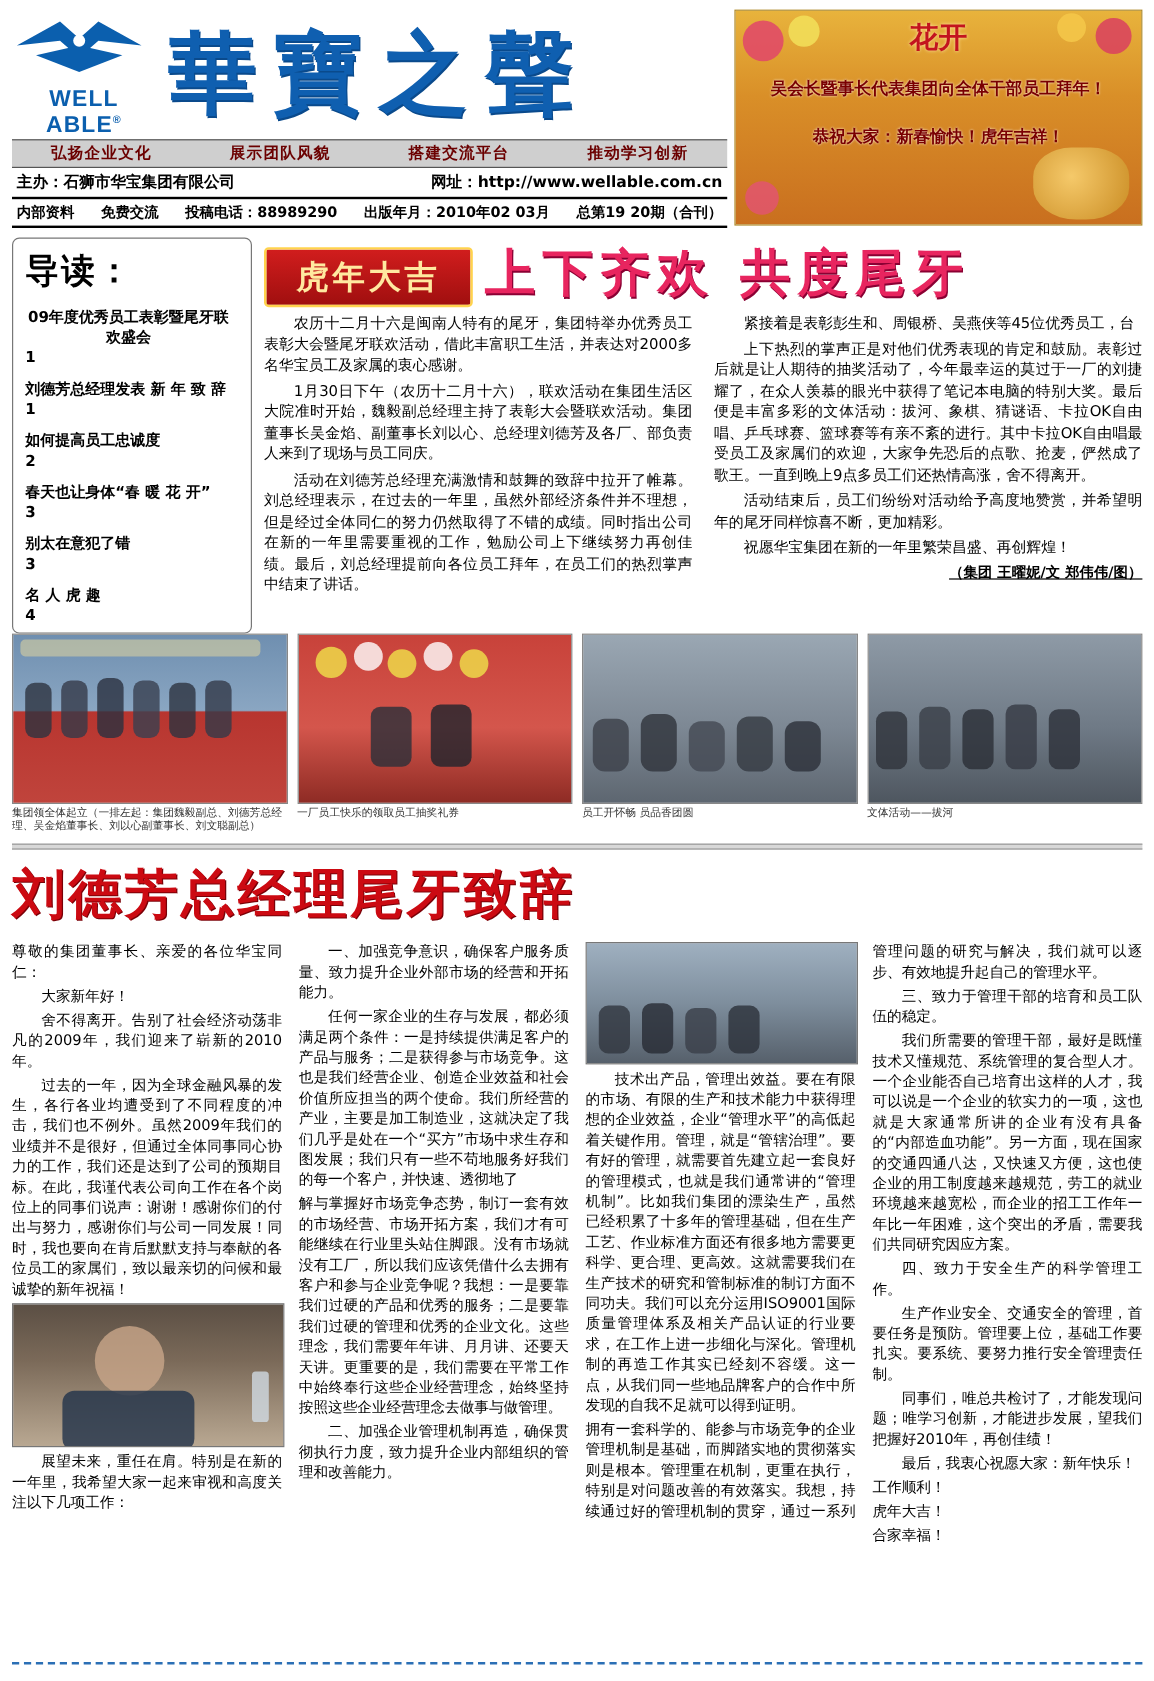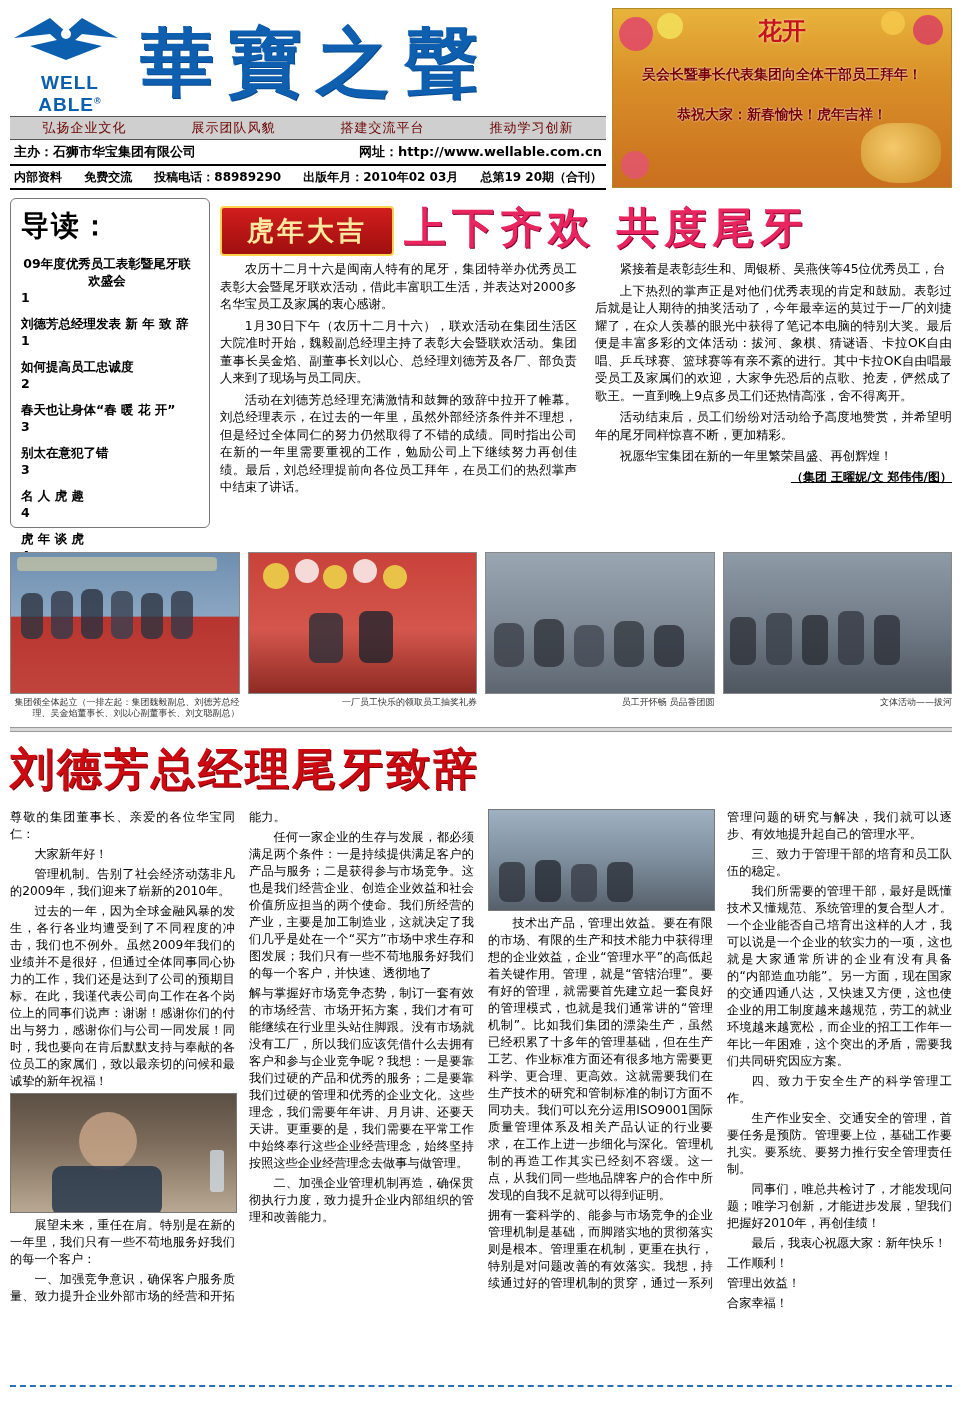--- a/index.html
+++ b/index.html
@@ -23,21 +23,21 @@
   .reg-mark{font-size:9px;vertical-align:super;color:#0b5fae;}
   .paper-title{
     flex:1;color:#0f5fb0;font-size:74px;font-weight:bold;
     letter-spacing:14px;line-height:96px;white-space:nowrap;
     font-family:"DejaVu Sans",sans-serif;
     text-shadow:1px 1px 0 #0a4a8c;
   }
   .slogan-bar{
     background:#cfcfcf;border-top:1px solid #555;border-bottom:1px solid #555;
     display:flex;justify-content:space-around;align-items:center;
-    font-size:13px;font-weight:normal;color:#6b0000;height:22px;letter-spacing:1px;
+    font-size:13px;font-weight:bold;color:#6b0000;height:22px;letter-spacing:1px;
   }
   .pub-row{
     display:flex;justify-content:space-between;align-items:center;
     font-size:13px;font-weight:bold;color:#000;height:24px;border-bottom:2px solid #000;
     padding:0 4px;
   }
   .pub-row .url{color:#000;}
   .meta-row{
     display:flex;justify-content:space-between;align-items:center;
     font-size:12px;height:22px;border-bottom:2px solid #000;padding:0 4px;font-weight:bold;
@@ -79,21 +79,21 @@
   }
   .lead-title{
     flex:1;font-size:42px;font-weight:bold;letter-spacing:6px;
     color:#e8255f;text-shadow:1px 1px 0 #8a0033;white-space:nowrap;
   }
   .lead-body{column-count:2;column-gap:18px;font-size:12.4px;line-height:17.5px;text-align:justify;margin-top:4px;}
   .lead-body p{margin:0 0 4px 0;text-indent:2em;}
   .credit{text-align:right;font-weight:bold;font-size:12px;margin-top:4px;text-decoration:underline;}
 
   
-  .photos{display:flex;gap:8px;margin-top:24px;text-align:right;}
+  .photos{display:flex;gap:8px;margin-top:0;}
   .photo{flex:1;}
   .ph-img{height:140px;border:1px solid #888;position:relative;overflow:hidden;}
   .ph-cap{font-size:9px;line-height:11px;margin-top:3px;color:#333;}
   .p1{background:linear-gradient(180deg,#6f8fb0 0%,#8aa6c2 45%,#b8352f 46%,#c0443c 100%);}
   .p2{background:linear-gradient(180deg,#c8423a 0%,#d4564c 55%,#8e2b24 100%);}
   .p3{background:linear-gradient(180deg,#9aa7b3 0%,#7d8894 55%,#5d6670 100%);}
   .p4{background:linear-gradient(180deg,#8e9aa6 0%,#6f7a86 55%,#4e565f 100%);}
   .blob{position:absolute;border-radius:50%;opacity:.8;}
 
   .divider{height:3px;background:#d8d8d8;border-top:1px solid #999;border-bottom:1px solid #999;margin:8px 0;}
@@ -280,28 +280,28 @@
   </div>
 
   <div class="divider"></div>
 
   <div class="speech-title">刘德芳总经理尾牙致辞</div>
 
   <div class="speech-body">
 
     <p class="noind">尊敬的集团董事长、亲爱的各位华宝同仁：</p>
     <p>大家新年好！</p>
-    <p>管理机制。告别了社会经济动荡非凡的2009年，我们迎来了崭新的2010年。</p>
+    <p>舍不得离开。告别了社会经济动荡非凡的2009年，我们迎来了崭新的2010年。</p>
     <p>过去的一年，因为全球金融风暴的发生，各行各业均遭受到了不同程度的冲击，我们也不例外。虽然2009年我们的业绩并不是很好，但通过全体同事同心协力的工作，我们还是达到了公司的预期目标。在此，我谨代表公司向工作在各个岗位上的同事们说声：谢谢！感谢你们的付出与努力，感谢你们与公司一同发展！同时，我也要向在肯后默默支持与奉献的各位员工的家属们，致以最亲切的问候和最诚挚的新年祝福！</p>
     <div class="figure fig-portrait">
       <div class="blob" style="left:30%;top:18px;width:58px;height:58px;background:#c9a68a;border-radius:50%;"></div>
       <div class="blob" style="left:18%;top:72px;width:110px;height:50px;background:#20324a;border-radius:10px;"></div>
       <div class="blob" style="right:12px;top:56px;width:14px;height:42px;background:#cfd9e2;border-radius:3px;"></div>
     </div>
-    <p>展望未来，重任在肩。特别是在新的一年里，我们只有一些不苟地服务好我们的每一个客户：</p>
+    <p>展望未来，重任在肩。特别是在新的一年里，我希望大家一起来审视和高度关注以下几项工作：</p>
     <p>一、加强竞争意识，确保客户服务质量、致力提升企业外部市场的经营和开拓能力。</p>
     <p>任何一家企业的生存与发展，都必须满足两个条件：一是持续提供满足客户的产品与服务；二是获得参与市场竞争。这也是我们经营企业、创造企业效益和社会价值所应担当的两个使命。我们所经营的产业，主要是加工制造业，这就决定了我们几乎是处在一个“买方”市场中求生存和图发展；我们只有一些不苟地服务好我们的每一个客户，并快速、透彻地了</p>
 
     <p class="noind">解与掌握好市场竞争态势，制订一套有效的市场经营、市场开拓方案，我们才有可能继续在行业里头站住脚跟。没有市场就没有工厂，所以我们应该凭借什么去拥有客户和参与企业竞争呢？我想：一是要靠我们过硬的产品和优秀的服务；二是要靠我们过硬的管理和优秀的企业文化。这些理念，我们需要年年讲、月月讲、还要天天讲。更重要的是，我们需要在平常工作中始终奉行这些企业经营理念，始终坚持按照这些企业经营理念去做事与做管理。</p>
     <p>二、加强企业管理机制再造，确保贯彻执行力度，致力提升企业内部组织的管理和改善能力。</p>
     <div class="figure fig-group">
       <div class="blob" style="left:10px;top:52px;width:26px;height:40px;background:#31363f;border-radius:8px;"></div>
       <div class="blob" style="left:46px;top:50px;width:26px;height:42px;background:#272b33;border-radius:8px;"></div>
       <div class="blob" style="left:82px;top:54px;width:26px;height:38px;background:#3a3f48;border-radius:8px;"></div>
       <div class="blob" style="left:118px;top:52px;width:26px;height:40px;background:#2c313a;border-radius:8px;"></div>
@@ -309,18 +309,18 @@
     <p>技术出产品，管理出效益。要在有限的市场、有限的生产和技术能力中获得理想的企业效益，企业“管理水平”的高低起着关键作用。管理，就是“管辖治理”。要有好的管理，就需要首先建立起一套良好的管理模式，也就是我们通常讲的“管理机制”。比如我们集团的漂染生产，虽然已经积累了十多年的管理基础，但在生产工艺、作业标准方面还有很多地方需要更科学、更合理、更高效。这就需要我们在生产技术的研究和管制标准的制订方面不同功夫。我们可以充分运用ISO9001国际质量管理体系及相关产品认证的行业要求，在工作上进一步细化与深化。管理机制的再造工作其实已经刻不容缓。这一点，从我们同一些地品牌客户的合作中所发现的自我不足就可以得到证明。</p>
 
     <p class="noind">拥有一套科学的、能参与市场竞争的企业管理机制是基础，而脚踏实地的贯彻落实则是根本。管理重在机制，更重在执行，特别是对问题改善的有效落实。我想，持续通过好的管理机制的贯穿，通过一系列管理问题的研究与解决，我们就可以逐步、有效地提升起自己的管理水平。</p>
     <p>三、致力于管理干部的培育和员工队伍的稳定。</p>
     <p>我们所需要的管理干部，最好是既懂技术又懂规范、系统管理的复合型人才。一个企业能否自己培育出这样的人才，我可以说是一个企业的软实力的一项，这也就是大家通常所讲的企业有没有具备的“内部造血功能”。另一方面，现在国家的交通四通八达，又快速又方便，这也使企业的用工制度越来越规范，劳工的就业环境越来越宽松，而企业的招工工作年一年比一年困难，这个突出的矛盾，需要我们共同研究因应方案。</p>
     <p>四、致力于安全生产的科学管理工作。</p>
     <p>生产作业安全、交通安全的管理，首要任务是预防。管理要上位，基础工作要扎实。要系统、要努力推行安全管理责任制。</p>
     <p>同事们，唯总共检讨了，才能发现问题；唯学习创新，才能进步发展，望我们把握好2010年，再创佳绩！</p>
     <p>最后，我衷心祝愿大家：新年快乐！</p>
     <p class="noind">工作顺利！</p>
-    <p class="noind">管理出效益！</p>
+    <p class="noind">虎年大吉！</p>
     <p class="noind">合家幸福！</p>
   </div>
 
   <div class="footer-rule"></div>
 </div>
 
 </body></html>

